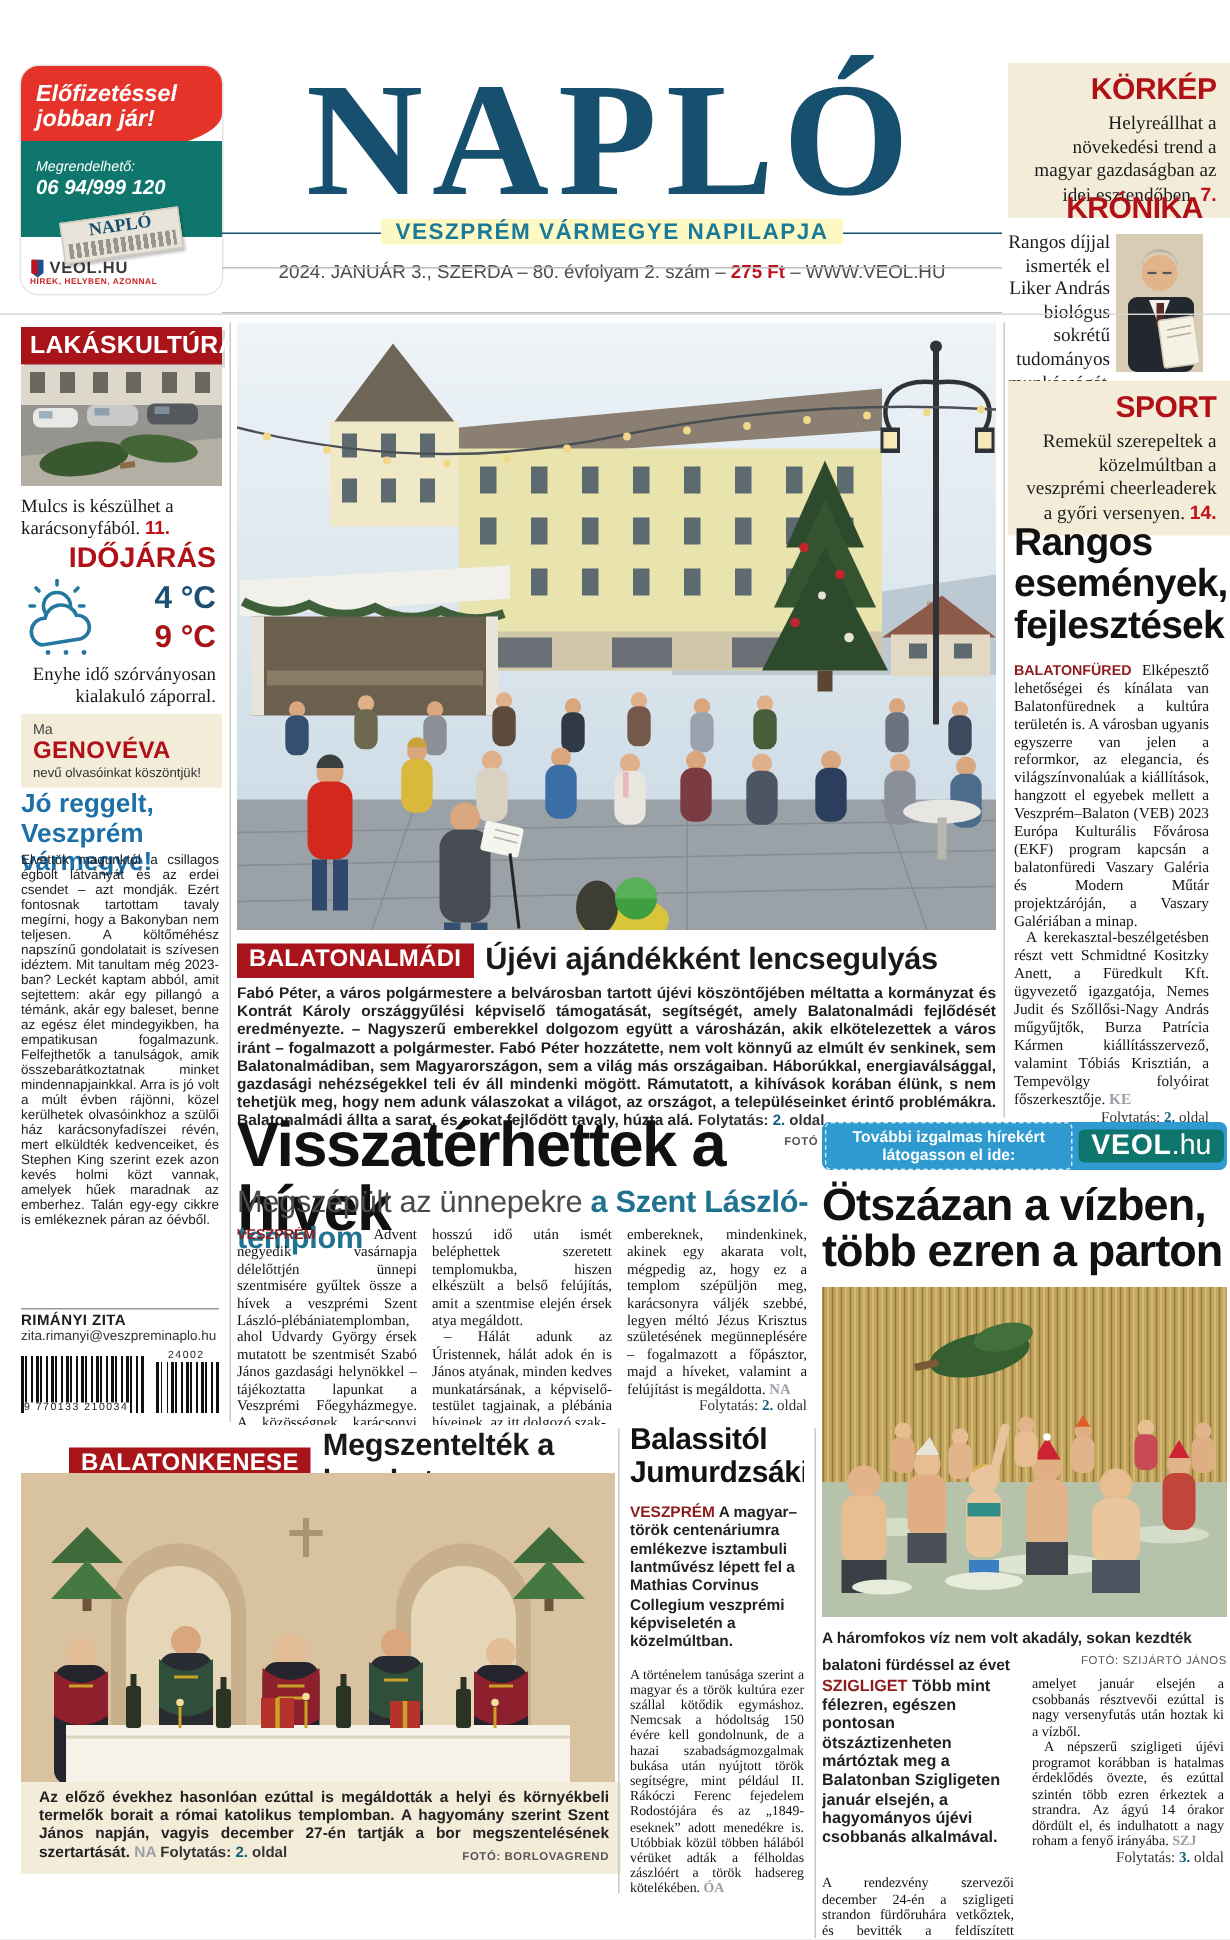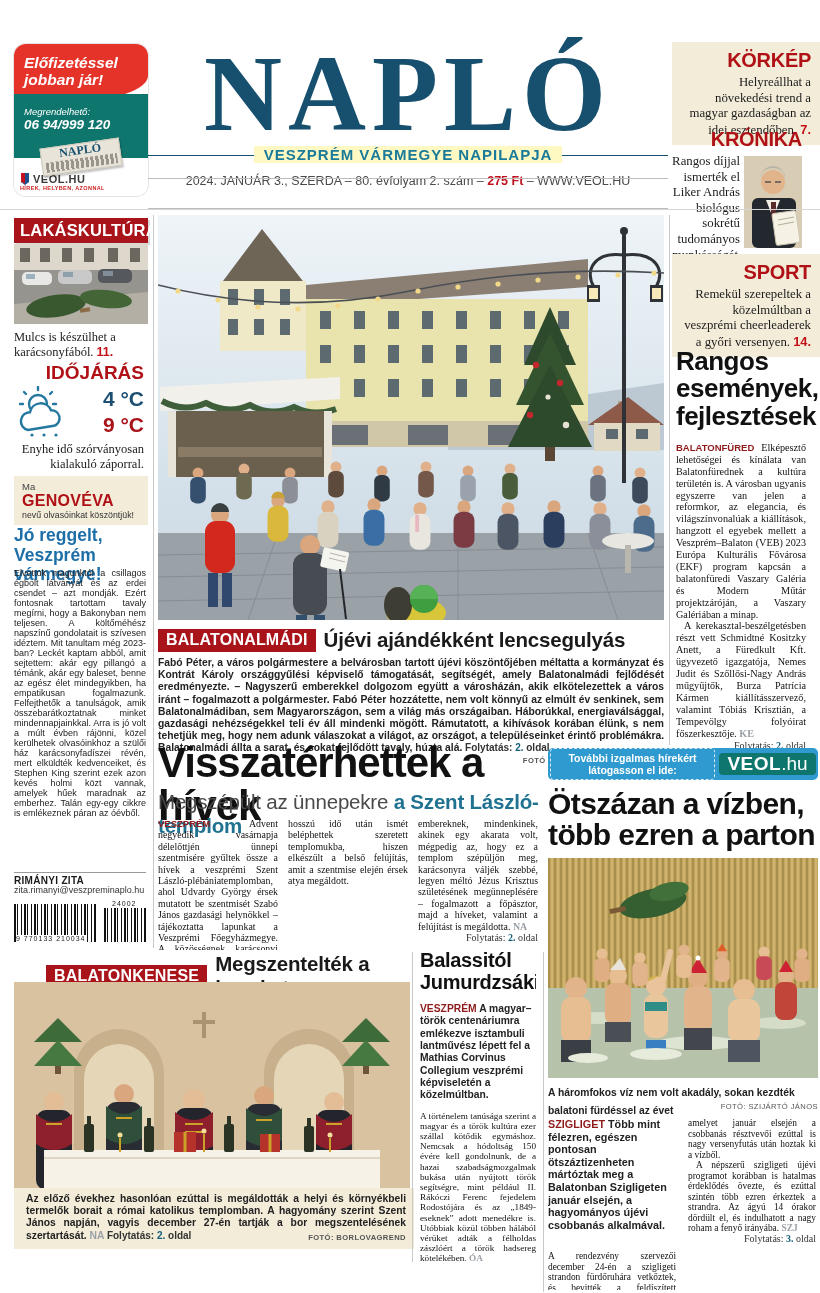--- a/index.html
+++ b/index.html
@@ -459,20 +459,21 @@
   <div class="abs headline-xl" style="left:158px;top:742px;width:420px;">Visszatérhettek a hívek</div>
   <div class="abs subhead" style="left:158px;top:790px;width:420px;">
     <span>Megszépült az ünnepekre </span><span class="accent">a Szent László-templom</span>
   </div>
   <div class="abs" style="left:158px;top:818px;width:380px;height:132px;overflow:hidden;">
     <div class="colserif abs" style="left:0;top:0;width:120px;">
       <span class="lead-loc">VESZPRÉM</span><span> Advent negyedik vasárnapja délelőttjén ünnepi szentmisére gyűltek össze a hívek a veszprémi Szent László-plébániatemplomban, ahol Udvardy György érsek mutatott be szentmisét Szabó János gazdasági helynökkel – tájékoztatta lapunkat a Veszprémi Főegyházmegye. A közösségnek karácsonyi ajándék volt, hogy</span>
     </div>
     <div class="colserif abs" style="left:130px;top:0;width:120px;">
       <div>hosszú idő után ismét beléphettek szeretett templomukba, hiszen elkészült a belső felújítás, amit a szentmise elején érsek atya megáldott.</div>
+      <div style="text-indent:8px;">– Hálát adunk az Úristennek, hálát adok én is János atyának, minden kedves munkatársának, a képviselő-testület tagjainak, a plébánia híveinek, az itt dolgozó szak-</div>
     </div>
     <div class="colserif abs" style="left:260px;top:0;width:120px;">
       <span>embereknek, mindenkinek, akinek egy akarata volt, mégpedig az, hogy ez a templom szépüljön meg, karácsonyra váljék szebbé, legyen méltó Jézus Krisztus születésének megünneplésére – fogalmazott a főpásztor, majd a híveket, valamint a felújítást is megáldotta. </span><span class="byline-ini">NA</span>
       <div class="cont r"><span>Folytatás: </span><span class="cont-num">2.</span><span> oldal</span></div>
     </div>
   </div>
 
   <div class="abs" style="left:676px;top:348px;width:130px;">
     <div style="font-weight:bold;font-size:26px;line-height:1.05;letter-spacing:-.5px;color:#111;">Rangos események, fejlesztések</div>
     <div class="colserif" style="font-size:10.2px;line-height:11.9px;margin-top:12px;">

